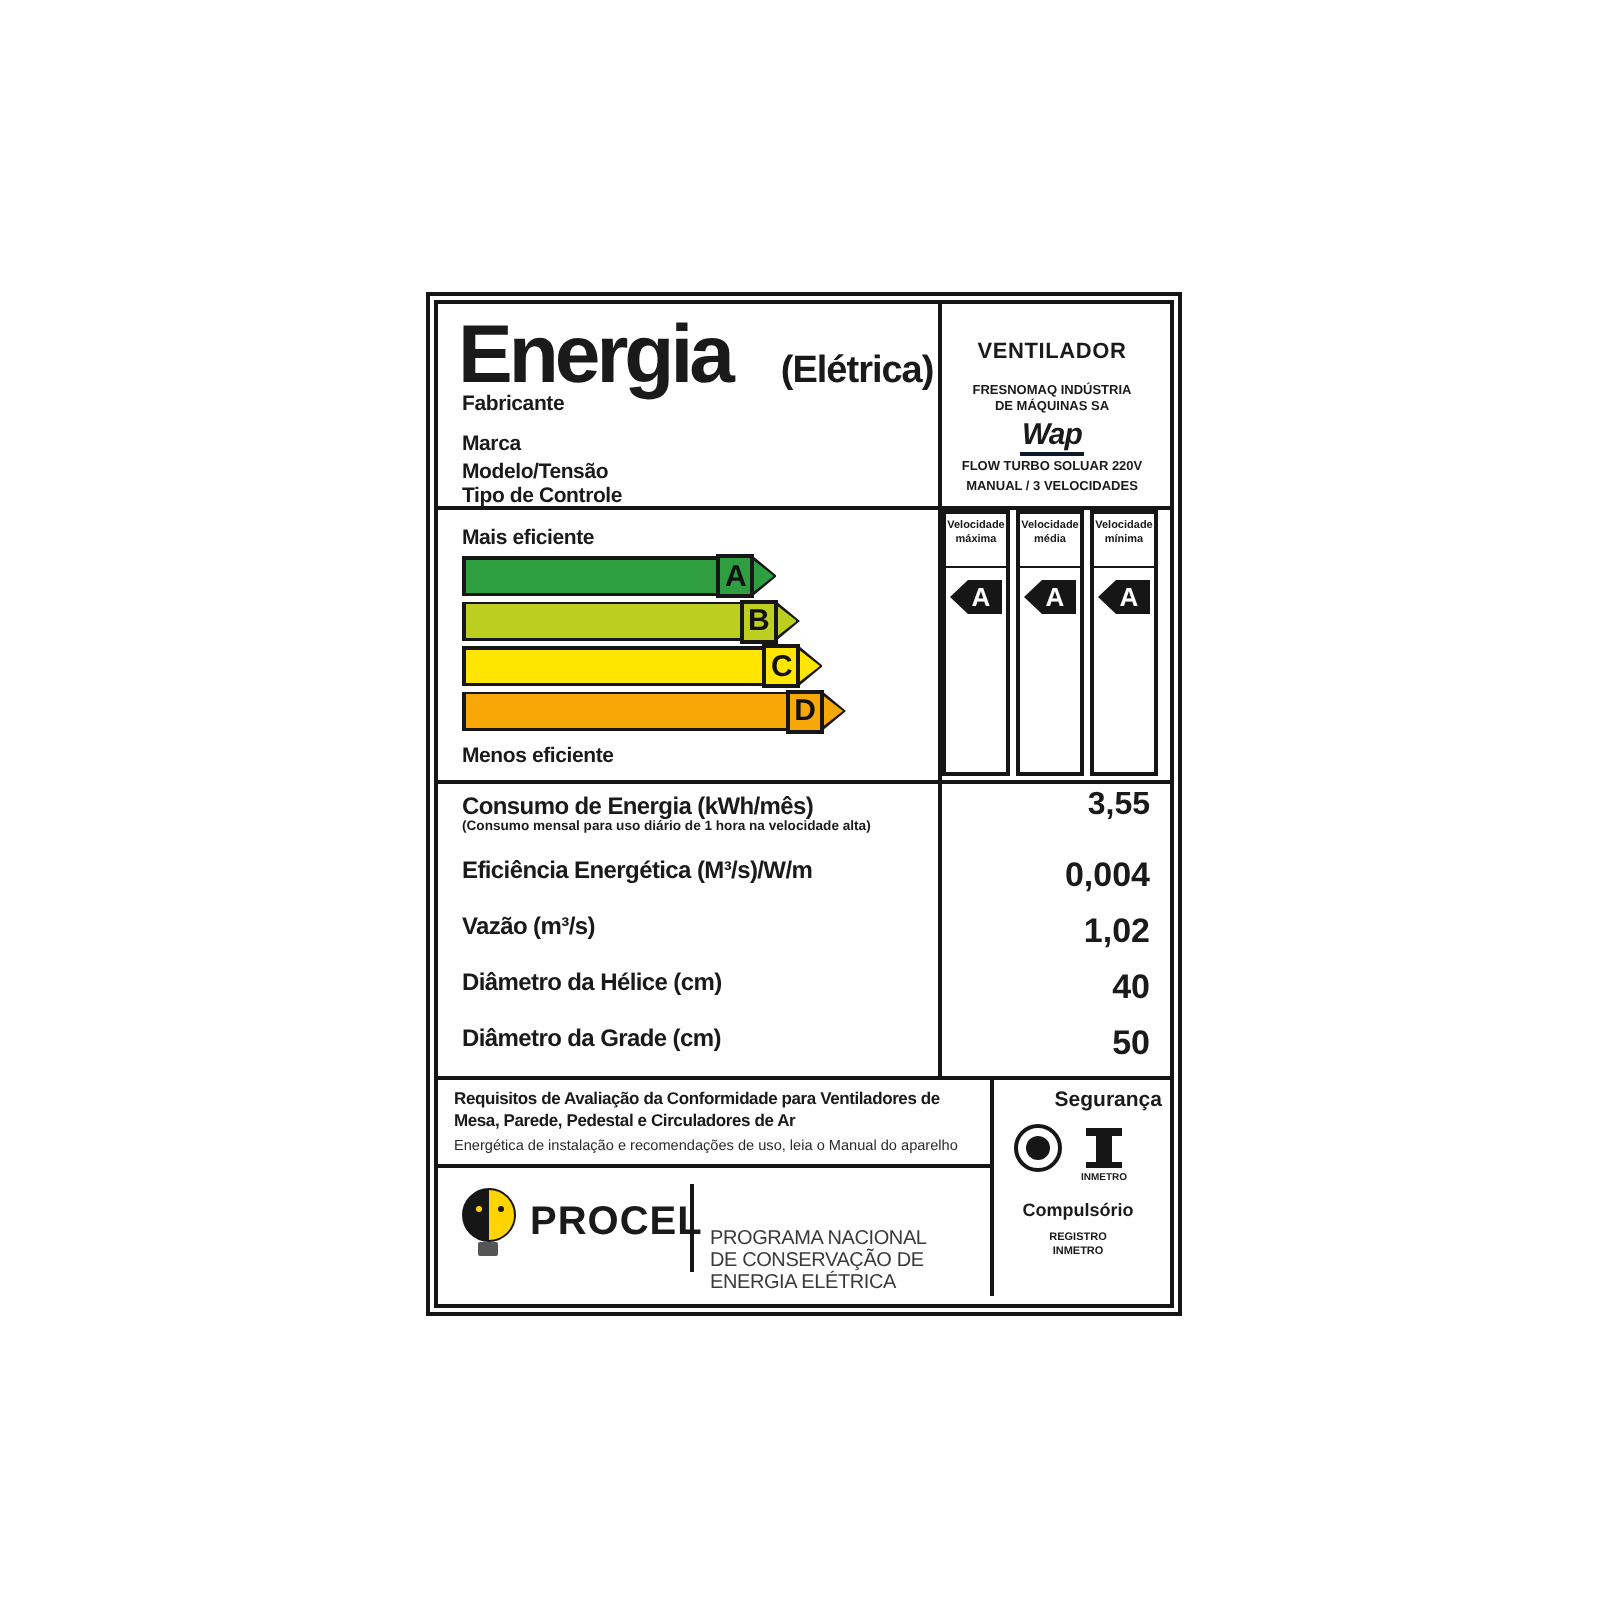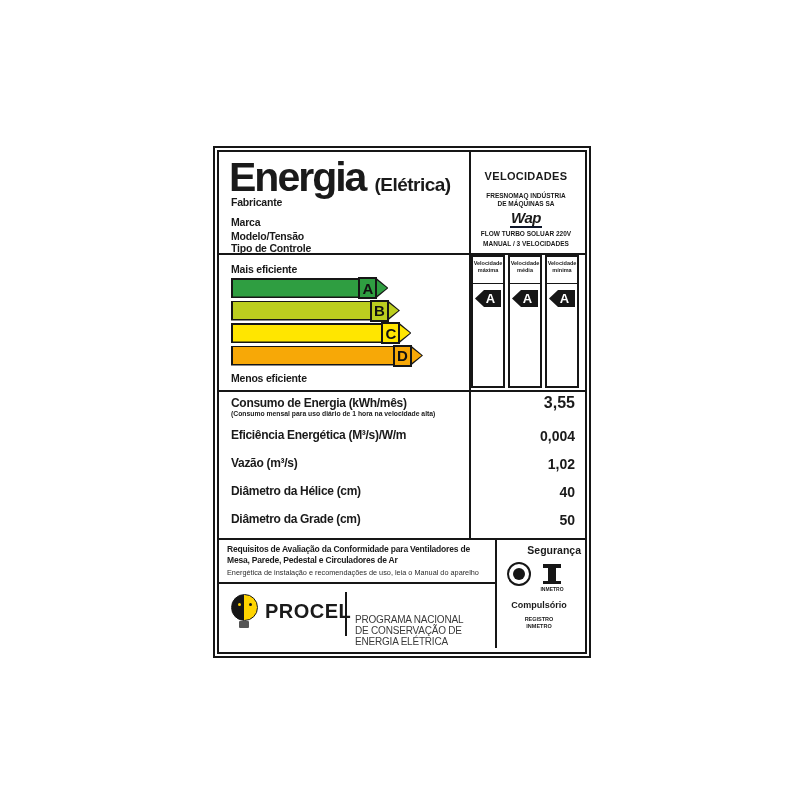--- a/index.html
+++ b/index.html
@@ -2,21 +2,21 @@
 <html><head>
 <meta charset="utf-8">
 <style>
   html,body{margin:0;padding:0;}
   body{width:800px;height:800px;background:#ffffff;font-family:"Liberation Sans",sans-serif;color:#1a1a1a;position:relative;overflow:hidden;}
   .label-outer{position:absolute;left:213px;top:146px;width:374px;height:508px;border:2px solid #161616;background:#fff;}
   .label-inner{position:absolute;inset:2px;border:2px solid #161616;}
   .hline{position:absolute;left:0;right:0;height:2px;background:#161616;}
   .vline{position:absolute;width:2px;background:#161616;}
   
-  .title-row{position:absolute;left:10px;top:2px;display:flex;align-items:baseline;}
+  .title-row{position:absolute;left:10px;top:2px;display:flex;align-items:baseline;gap:16px;}
   .title{font-size:41px;font-weight:bold;letter-spacing:-2px;}
   .subtitle{font-size:19px;font-weight:bold;margin-left:9px;letter-spacing:-0.5px;}
   .fld{position:absolute;left:12px;font-size:10.5px;font-weight:bold;letter-spacing:-0.2px;}
   
   .hdr-right{position:absolute;left:252px;top:0;width:110px;text-align:center;}
   .prod-type{position:absolute;left:0;width:110px;top:18px;font-size:11px;font-weight:bold;letter-spacing:0.3px;}
   .man1{position:absolute;left:0;width:110px;top:40px;font-size:6.5px;font-weight:bold;}
   .man2{position:absolute;left:0;width:110px;top:48px;font-size:6.5px;font-weight:bold;}
   .brand{position:absolute;left:0;width:110px;top:57px;font-size:15px;font-weight:bold;font-style:italic;letter-spacing:-0.5px;}
   .brand span{border-bottom:2px solid #0f172a;padding:0 1px;}
@@ -29,21 +29,21 @@
   .bar-outline{position:absolute;inset:0;background:#161616;clip-path:polygon(0 0,calc(100% - 12px) 0,100% 50%,calc(100% - 12px) 100%,0 100%);}
   .bar-fill{position:absolute;inset:1.5px;clip-path:polygon(0 0,calc(100% - 11px) 0,100% 50%,calc(100% - 11px) 100%,0 100%);}
   .bar-letter{position:absolute;right:11px;top:-1px;bottom:-1px;width:19px;border:2px solid #161616;box-sizing:border-box;display:flex;align-items:center;justify-content:center;font-size:15px;font-weight:bold;color:#111;}
   
   .speed-box{position:absolute;top:103px;width:34px;height:133px;border:2px solid #161616;box-sizing:border-box;background:#fff;}
   .speed-hdr{height:23px;border-bottom:1.5px solid #161616;text-align:center;padding-top:3px;font-size:5.5px;font-weight:bold;line-height:6.5px;}
   .speed-arrow{margin:6px auto 0;width:26px;height:17px;background:#161616;clip-path:polygon(0 50%,9px 0,100% 0,100% 100%,9px 100%);display:flex;align-items:center;justify-content:center;padding-left:5px;box-sizing:border-box;color:#fff;font-weight:bold;font-size:13px;}
   
   .metric-label{position:absolute;left:12px;font-size:12px;font-weight:bold;letter-spacing:-0.3px;}
   .metric-note{position:absolute;left:12px;font-size:6.8px;font-weight:bold;white-space:nowrap;}
-  .metric-value{position:absolute;right:10px;font-size:14px;font-weight:bold;text-align:right;}
+  .metric-value{position:absolute;right:10px;font-size:17px;font-weight:bold;text-align:right;}
   .metric-value.big{font-size:16px;}
   
   .foot-req{position:absolute;left:8px;top:392px;width:260px;font-size:8.5px;font-weight:bold;line-height:10.5px;letter-spacing:-0.2px;}
   .foot-instr{position:absolute;left:8px;top:416px;width:262px;font-size:7.3px;font-weight:normal;color:#2a2a2a;}
   .foot-hr{position:absolute;left:0;top:430px;width:276px;height:1.5px;background:#161616;}
   .procel-logo{position:absolute;left:12px;top:442px;width:26px;height:38px;}
   .procel-bulb{position:absolute;left:0;top:0;width:25px;height:25px;border-radius:50%;background:linear-gradient(90deg,#161616 0 50%,#FFD400 50% 100%);border:1px solid #161616;}
   .procel-eye-l{position:absolute;left:6px;top:8px;width:3px;height:3px;border-radius:50%;background:#FFD400;}
   .procel-eye-r{position:absolute;left:17px;top:8px;width:3px;height:3px;border-radius:50%;background:#161616;}
   .procel-base{position:absolute;left:8px;top:27px;width:10px;height:7px;background:#555;border-radius:1px;}
@@ -76,21 +76,21 @@
     <div class="title-row">
       <span class="title">Energia</span>
       <span class="subtitle">(Elétrica)</span>
     </div>
     <div class="fld" style="top:44px">Fabricante</div>
     <div class="fld" style="top:64px">Marca</div>
     <div class="fld" style="top:78px">Modelo/Tensão</div>
     <div class="fld" style="top:90px">Tipo de Controle</div>
 
     <div class="hdr-right">
-      <div class="prod-type">VELOCIDADES</div>
+      <div class="prod-type">VENTILADOR</div>
       <div class="man1">FRESNOMAQ INDÚSTRIA</div>
       <div class="man2">DE MÁQUINAS SA</div>
       <div class="brand"><span>Wap</span></div>
       <div class="model">FLOW TURBO SOLUAR 220V</div>
       <div class="control">MANUAL / 3 VELOCIDADES</div>
     </div>
 
     <div class="eff-note" style="top:111px">Mais eficiente</div>
     <div class="bars">
       <div class="eff-bar" style="top: 0px; width: 82%;">

